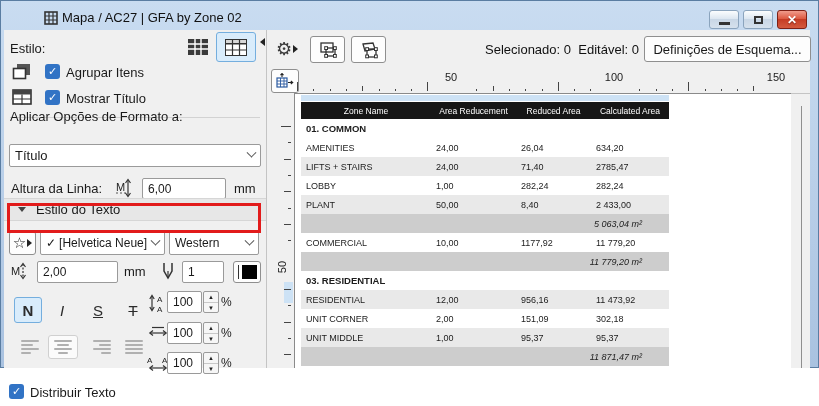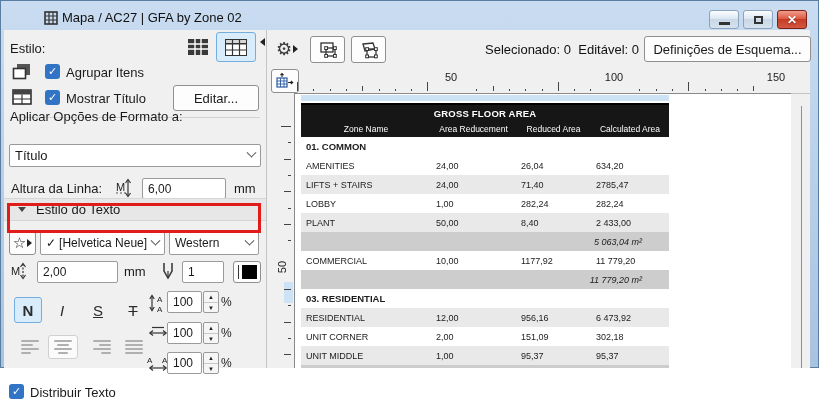--- a/index.html
+++ b/index.html
@@ -133,23 +133,20 @@
 
       <span class="icon-btn" style="left:8px; top:59px;">
         <svg width="20" height="16" viewBox="0 0 20 16">
             <rect x="1" y="1" width="18" height="14" fill="#fff" stroke="#333" stroke-width="1.6"></rect>
             <rect x="1" y="1" width="18" height="4.5" fill="#444"></rect>
             <path d="M1 10h18M10 5.5v10" stroke="#333" stroke-width="1.2"></path>
           </svg>
       </span>
       <span class="checkbox" style="left:41px; top:60px;">✓</span>
       <span class="lbl" style="left:62px; top:61px;">Mostrar Título</span>
-      <div class="btn" style="left:169px; top:55px; width:86px; height:26px;">
-          <span>Editar...</span>
-        </div>
 
       <div class="sep" style="left:6px; top:87px; width:250px;"></div>
 
       <span class="lbl" style="left:6px; top:79px;">Aplicar Opções de Formato a:</span>
       <div class="combo" style="left:5px; top:114px; width:252px; height:23px; font-size:13px;">
         <span>Título</span>
           <span class="chev"></span>
       </div>
 
       <div class="red-box"></div>
@@ -396,21 +393,20 @@
           <div class="tick" style="top: 261.2px; width: 7px;"></div>
           <div class="tick" style="top: 277.5px; width: 3px;"></div>
           <div class="tick" style="top: 293.8px; width: 10px;"></div>
           <div class="tick" style="top: 310.1px; width: 3px;"></div>
           <div class="rlabel" style="top: 168px;">50</div>
         </div>
 
       <div class="canvas">
         <div class="sel-strip"></div>
         <div class="sched" id="sched">
-          <div class="t-titlebar">GROSS FLOOR AREA</div>
           <div class="t-cols" id="t-cols">
               <div style="width: 130px;">Zone Name</div>
               <div style="width: 85px;">Area Reducement</div>
               <div style="width: 75px;">Reduced Area</div>
               <div style="width: 78px;">Calculated Area</div>
             </div>
           <div id="t-body">
               <div class="t-grouphead">01. COMMON</div>
               <div class="t-row">
                 <div style="width: 130px;">AMENITIES</div>
@@ -442,21 +438,21 @@
                 <div style="width: 85px;">10,00</div>
                 <div style="width: 75px;">1177,92</div>
                 <div style="width: 78px;">11 779,20</div>
               </div>
               <div class="t-subtotal">11 779,20 m²</div>
               <div class="t-grouphead">03. RESIDENTIAL</div>
               <div class="t-row shade">
                 <div style="width: 130px;">RESIDENTIAL</div>
                 <div style="width: 85px;">12,00</div>
                 <div style="width: 75px;">956,16</div>
-                <div style="width: 78px;">6 473,92</div>
+                <div style="width: 78px;">11 473,92</div>
               </div>
               <div class="t-row">
                 <div style="width: 130px;">UNIT CORNER</div>
                 <div style="width: 85px;">2,00</div>
                 <div style="width: 75px;">151,09</div>
                 <div style="width: 78px;">302,18</div>
               </div>
               <div class="t-row shade">
                 <div style="width: 130px;">UNIT MIDDLE</div>
                 <div style="width: 85px;">1,00</div>

